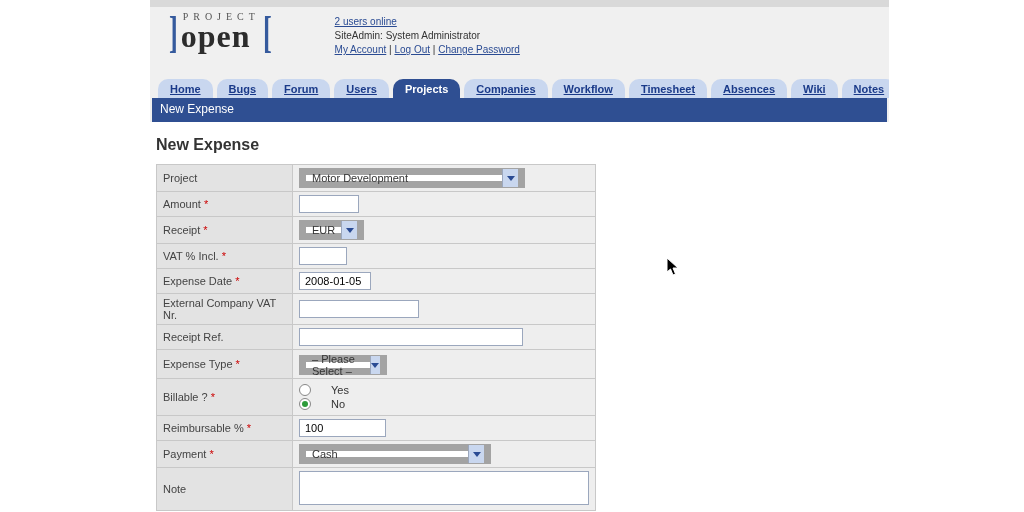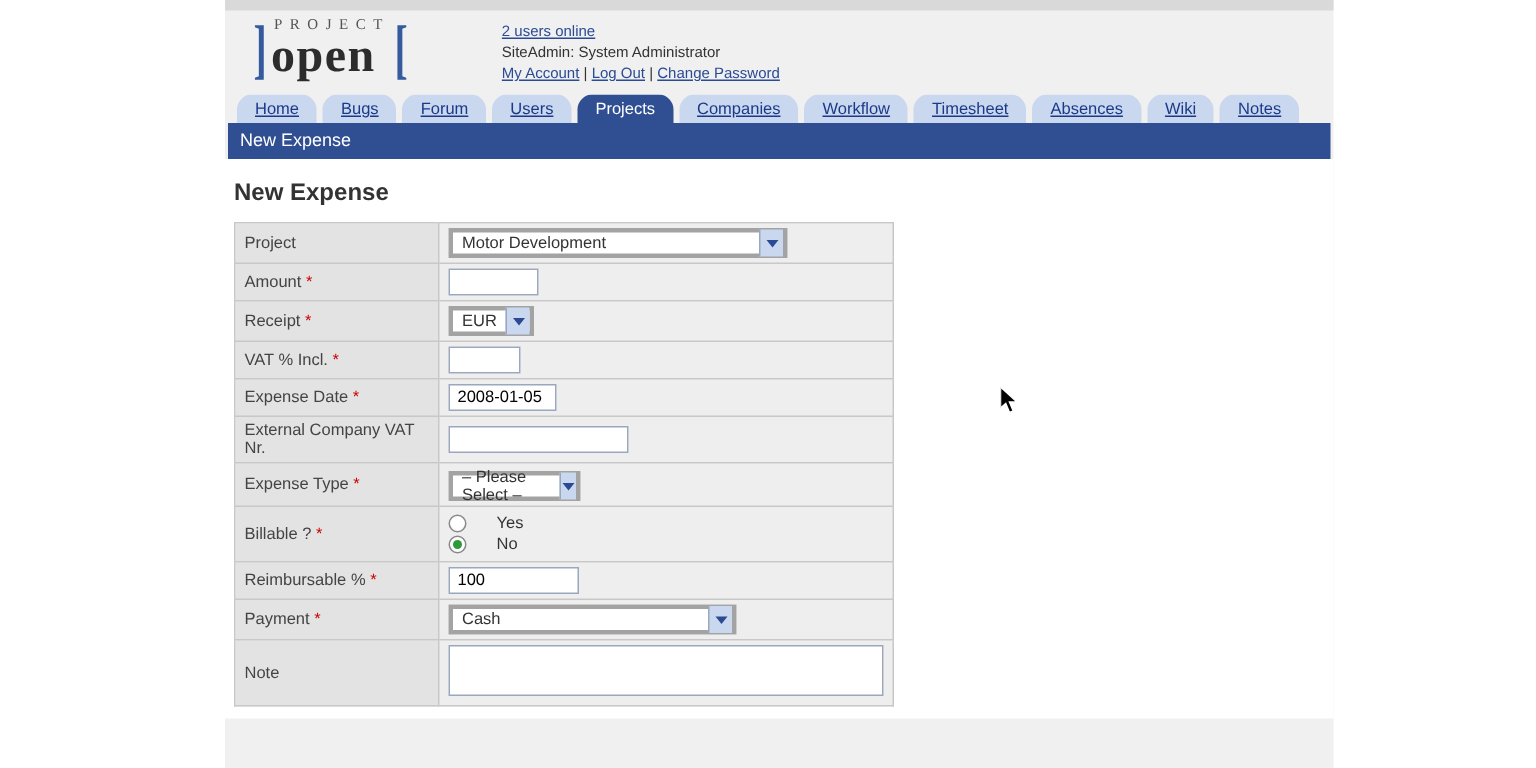--- a/index.html
+++ b/index.html
@@ -76,28 +76,29 @@
 }
 .nav {
   display: flex;
   padding: 0 8px;
   white-space: nowrap;
   overflow: hidden;
 }
 .tab {
   background: #c9d7ef;
   color: #1a3a89;
-  font-weight: 400;
+  font-weight: 700;
   font-size: 11px;
   padding: 4px 12px 3px 12px;
   border-top-left-radius: 10px;
   border-top-right-radius: 10px;
   margin-right: 4px;
   text-decoration: underline;
   cursor: pointer;
+  margin-top: 16px;
 }
 .tab.active {
   background: #2f4f92;
   color: #ffffff;
   text-decoration: none;
 }
 .pagebar {
   background: #2f4f92;
   color: #ffffff;
   font-size: 12px;
@@ -137,21 +138,21 @@
   font-family: inherit;
   font-size: 11px;
   border: 1px solid #9ba7bd;
   background: #ffffff;
   padding: 2px 5px;
 }
 .sel {
   display: inline-flex;
   align-items: center;
   background: #ffffff;
-  border: 3px solid #a3a3a3;
+  border: 7px solid #a3a3a3;
   height: 20px;
 }
 .sel .val { padding: 0 6px; font-size: 11px; }
 .sel .btn {
   width: 16px;
   height: 18px;
   background: #c9d7ef;
   display: flex;
   align-items: center;
   justify-content: center;
@@ -260,20 +261,24 @@
         </tr>
         <tr>
           <td class="label"><span>Expense Date</span> <span class="req">*</span></td>
           <td class="field"><input type="text" style="width: 72px;" value="2008-01-05"></td>
         </tr>
         <tr>
           <td class="label">External Company VAT Nr.</td>
           <td class="field"><input type="text" style="width: 120px;" value=""></td>
         </tr>
         <tr>
+          <td class="label">Receipt Ref.</td>
+          <td class="field"><input type="text" style="width: 224px;" value=""></td>
+        </tr>
+        <tr>
           <td class="label"><span>Expense Type</span> <span class="req">*</span></td>
           <td class="field">
             <div class="sel" style="width:88px">
               <span class="val">– Please Select –</span>
               <span class="btn">
                     <span class="tri"></span>
                   </span>
             </div>
           </td>
         </tr>

